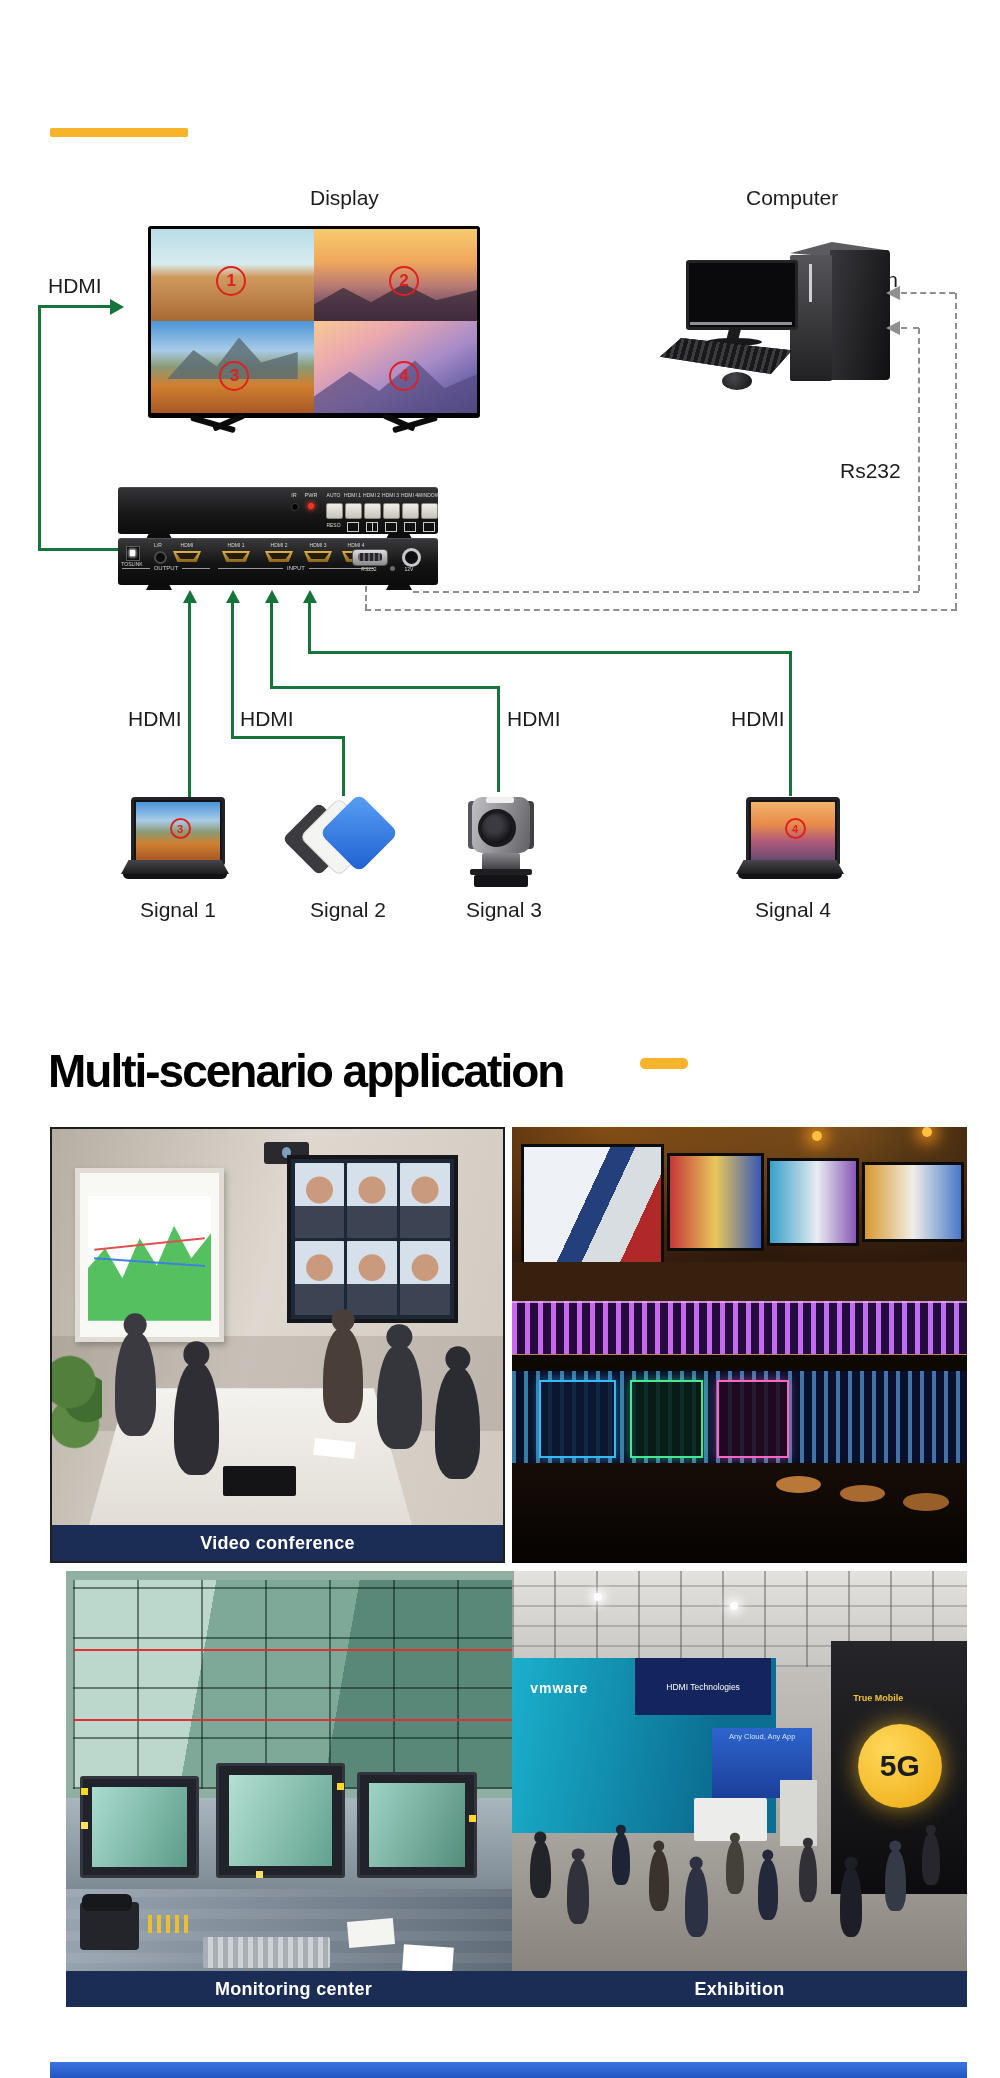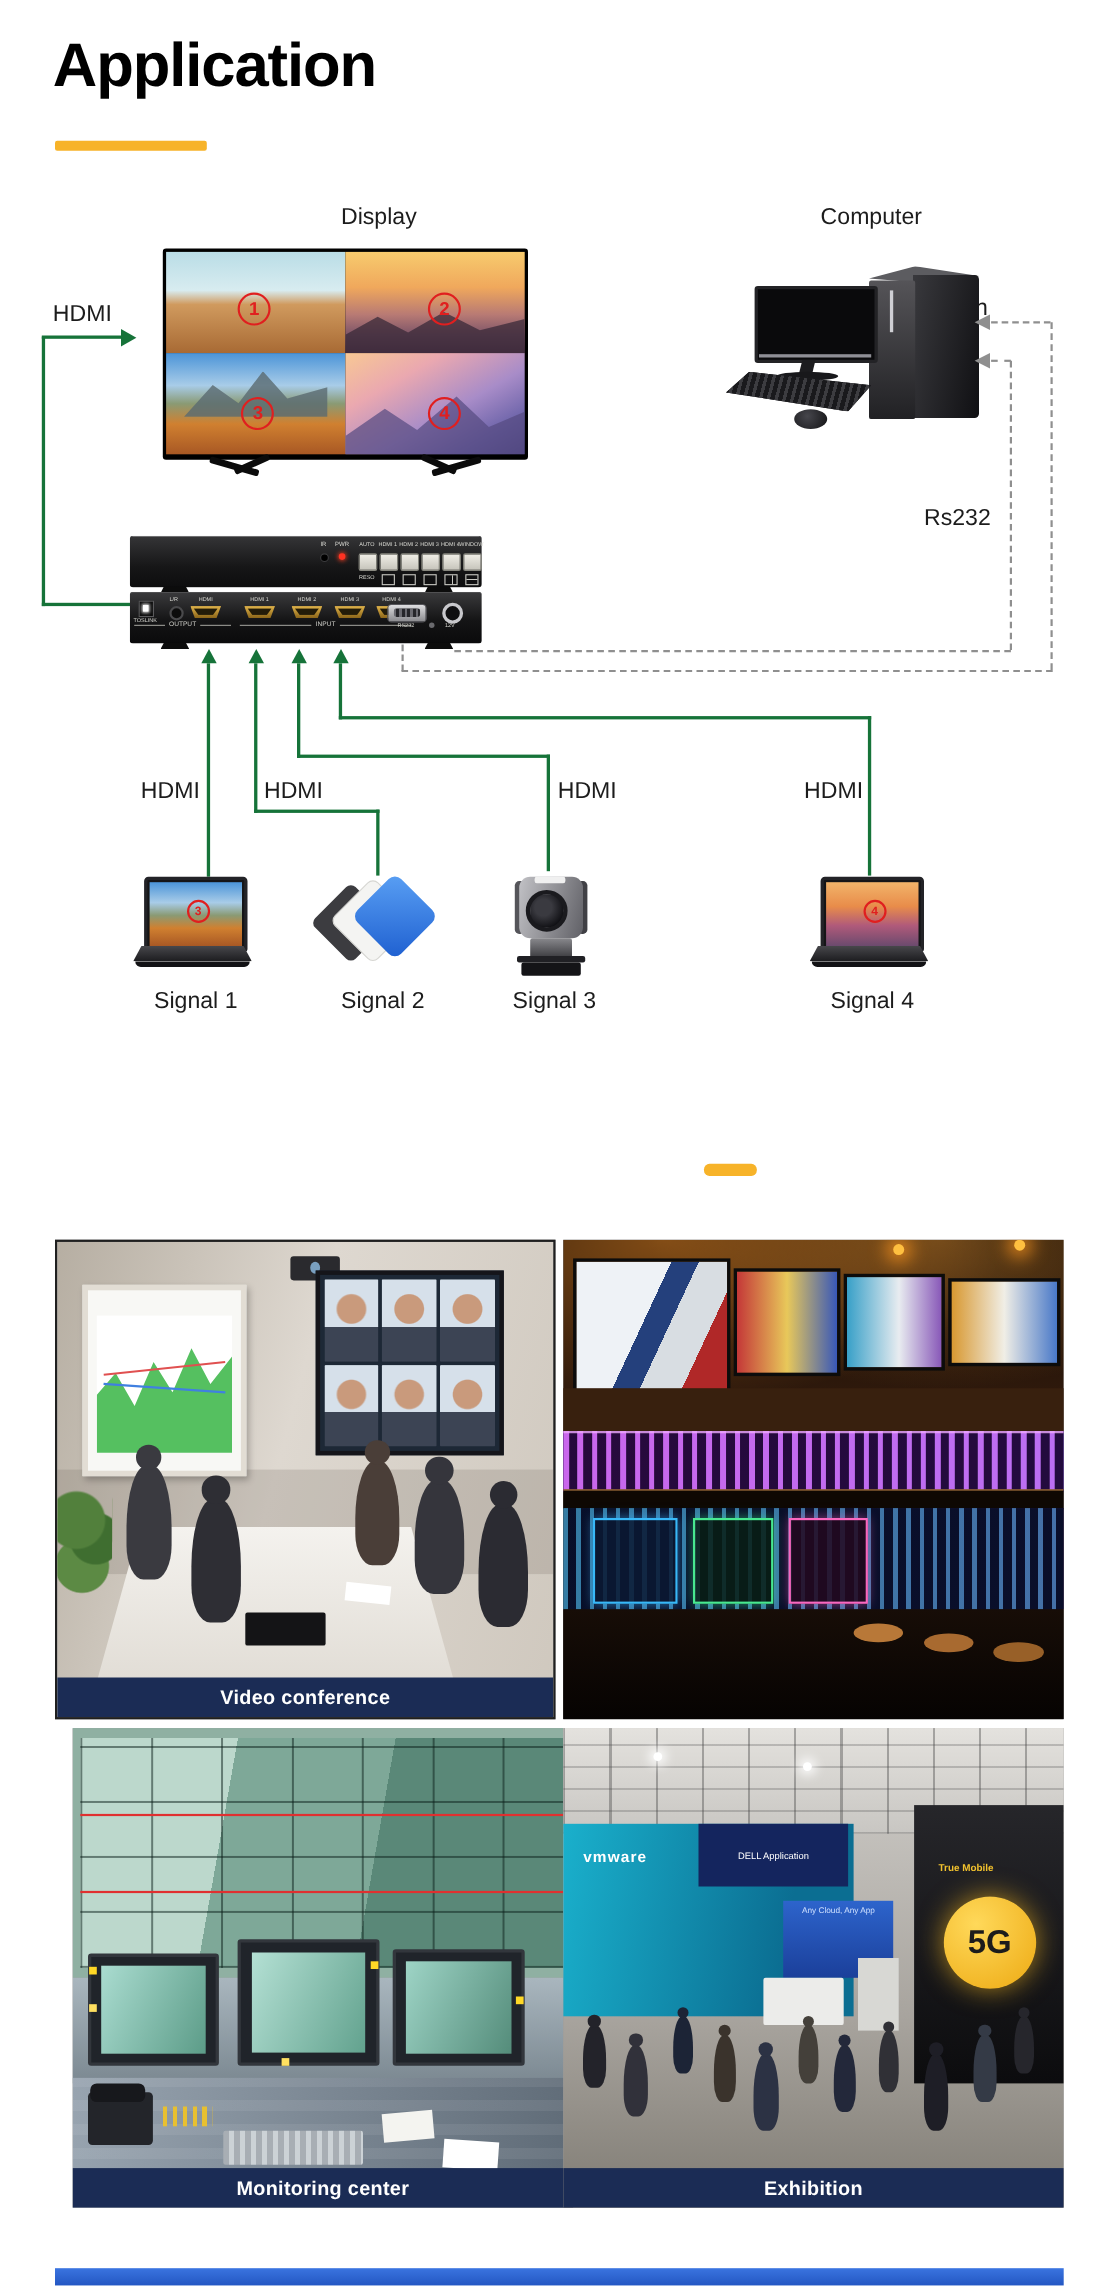--- a/index.html
+++ b/index.html
@@ -47,21 +47,20 @@
            display:flex;align-items:center;justify-content:center;font-weight:bold;font-size:18px;letter-spacing:.3px;}
   .vtile{background:radial-gradient(circle at 50% 36%, #c99a7c 0 24%, rgba(0,0,0,0) 26%),
                     linear-gradient(180deg,#d6e0ea 0 58%, #3c4454 58%);border-radius:1px;}
   .sticky{position:absolute;background:#ffd826;width:7px;height:7px;}
 </style>
 </head>
 <body>
 
 <div id="canvas">
 
-  <div class="h1" style="left:48px;top:26px;">Application</div>
   <div class="accentbar" style="left:50px;top:128px;width:138px;height:9px;"></div>
 
   <div class="lbl" style="left:262px;top:186px;margin-left:48px;">Display</div>
   <div class="lbl" style="left:746px;top:186px;">Computer</div>
   <div class="lbl" style="left:48px;top:274px;">HDMI</div>
   <div class="lbl" style="left:863px;top:256px;margin-top:12px;">Lan</div>
   <div class="lbl" style="left:840px;top:459px;">Rs232</div>
 
   <div class="tv">
     <div class="tvgrid">
@@ -252,20 +251,21 @@
     </div>
     <div class="lap-base"></div>
     <div class="lap-lip"></div>
   </div>
 
   <div class="lbl" style="left:140px;top:898px;">Signal 1</div>
   <div class="lbl" style="left:310px;top:898px;">Signal 2</div>
   <div class="lbl" style="left:466px;top:898px;">Signal 3</div>
   <div class="lbl" style="left:755px;top:898px;">Signal 4</div>
 
+  <div class="h2" style="left:48px;top:1044px;">Multi-scenario application</div>
   <div class="accentbar" style="left:640px;top:1058px;width:48px;height:11px;border-radius:5px;"></div>
 
   <div class="cell" style="left:50px;top:1127px;border:2px solid #1f1f1f;width:451px;height:432px;">
     <div class="abs" style="left:0;top:0;right:0;bottom:0;background:linear-gradient(105deg,#b6aea2,#ded8d0 45%,#cfc8be);"></div>
     <div class="abs" style="left:0;top:48%;width:100%;height:22%;background:rgba(120,110,100,.22);"></div>
     <div class="abs" style="left:5%;top:9%;width:31%;height:38%;background:#f8f8f5;border:5px solid #e2ddd4;box-shadow:2px 3px 6px rgba(0,0,0,.25);">
       <div class="abs" style="left:6%;top:14%;right:6%;bottom:10%;background:#ffffff;">
         <div class="abs" style="left:0;bottom:0;width:100%;height:100%;background:#55c060;clip-path:polygon(0 100%,0 58%,14% 42%,28% 66%,42% 34%,56% 56%,70% 24%,84% 50%,100% 30%,100% 100%);"></div>
         <div class="abs" style="left:5%;top:38%;width:90%;height:2px;background:#e05050;transform:rotate(-6deg);"></div>
         <div class="abs" style="left:5%;top:52%;width:90%;height:2px;background:#4080e0;transform:rotate(4deg);"></div>
@@ -347,21 +347,21 @@
     <div class="caption">Monitoring center</div>
   </div>
 
   <div class="cell" style="left:512px;top:1571px;">
     <div class="abs" style="left:0;top:0;right:0;bottom:0;background:linear-gradient(180deg,#d2d0cc,#a8a49e 60%,#807c74);"></div>
     <div class="abs" style="left:0;top:0;width:100%;height:22%;background:repeating-linear-gradient(90deg,rgba(70,70,70,.4) 0 2px,rgba(0,0,0,0) 2px 42px),repeating-linear-gradient(0deg,rgba(90,90,90,.3) 0 2px,rgba(0,0,0,0) 2px 20px),linear-gradient(180deg,#e4e2de,#c8c6c2);"></div>
     <div class="abs" style="left:18%;top:5%;width:8px;height:8px;background:#fff;border-radius:50%;box-shadow:0 0 10px 4px rgba(255,255,255,.9);"></div>
     <div class="abs" style="left:48%;top:7%;width:8px;height:8px;background:#fff;border-radius:50%;box-shadow:0 0 10px 4px rgba(255,255,255,.9);"></div>
     <div class="abs" style="left:0;top:20%;width:58%;height:40%;background:linear-gradient(100deg,#1ab0cc,#0b6e92 75%);"></div>
     <div class="abs" style="left:4%;top:25%;color:#fff;font-weight:bold;font-size:14px;letter-spacing:1px;">vmware</div>
-    <div class="abs" style="left:27%;top:20%;width:30%;height:13%;background:#14255e;color:#fff;display:flex;align-items:center;justify-content:center;font-size:8.5px;text-align:center;">DELL Application</div>
+    <div class="abs" style="left:27%;top:20%;width:30%;height:13%;background:#14255e;color:#fff;display:flex;align-items:center;justify-content:center;font-size:8.5px;text-align:center;">HDMI Technologies</div>
     <div class="abs" style="left:44%;top:36%;width:22%;height:16%;background:linear-gradient(180deg,#2d64cc,#1b3f9a);color:#cfe0ff;font-size:7.5px;display:flex;align-items:flex-start;justify-content:center;padding-top:4px;box-sizing:border-box;">Any Cloud, Any App</div>
     <div class="abs" style="left:70%;top:16%;width:30%;height:58%;background:linear-gradient(180deg,#26262a,#0c0c0e);"></div>
     <div class="abs" style="left:75%;top:28%;color:#f2c22e;font-size:9px;font-weight:bold;">True Mobile</div>
     <div class="abs" style="left:76%;top:35%;width:84px;height:84px;border-radius:50%;background:radial-gradient(circle at 35% 30%,#ffd95a,#eda912);box-shadow:0 0 24px rgba(255,190,30,.65);display:flex;align-items:center;justify-content:center;font-weight:bold;font-size:30px;color:#1c1c1c;">5G</div>
     <div class="abs" style="left:40%;top:52%;width:16%;height:10%;background:#ececea;border-radius:2px;"></div>
     <div class="abs" style="left:59%;top:48%;width:8%;height:15%;background:#d8d8d4;"></div>
     <div class="psil" style="left:4%;top:62%;width:4.5%;height:13%;background:#23232a;"></div>
     <div class="psil" style="left:12%;top:66%;width:5%;height:15%;background:#31313a;"></div>
     <div class="psil" style="left:22%;top:60%;width:4%;height:12%;background:#1c2436;"></div>
     <div class="psil" style="left:30%;top:64%;width:4.5%;height:14%;background:#3a332c;"></div>

